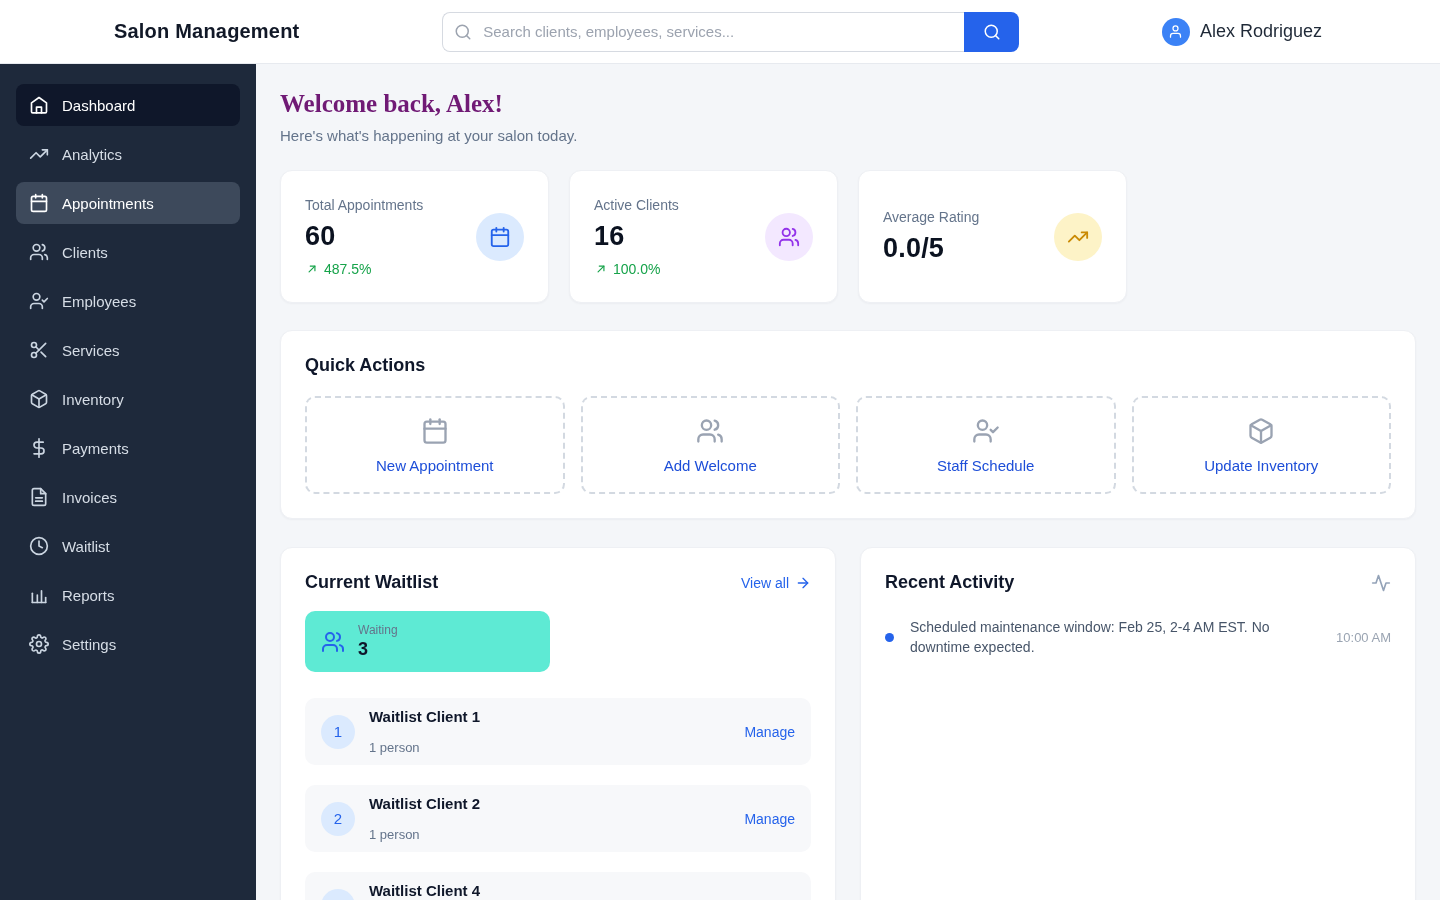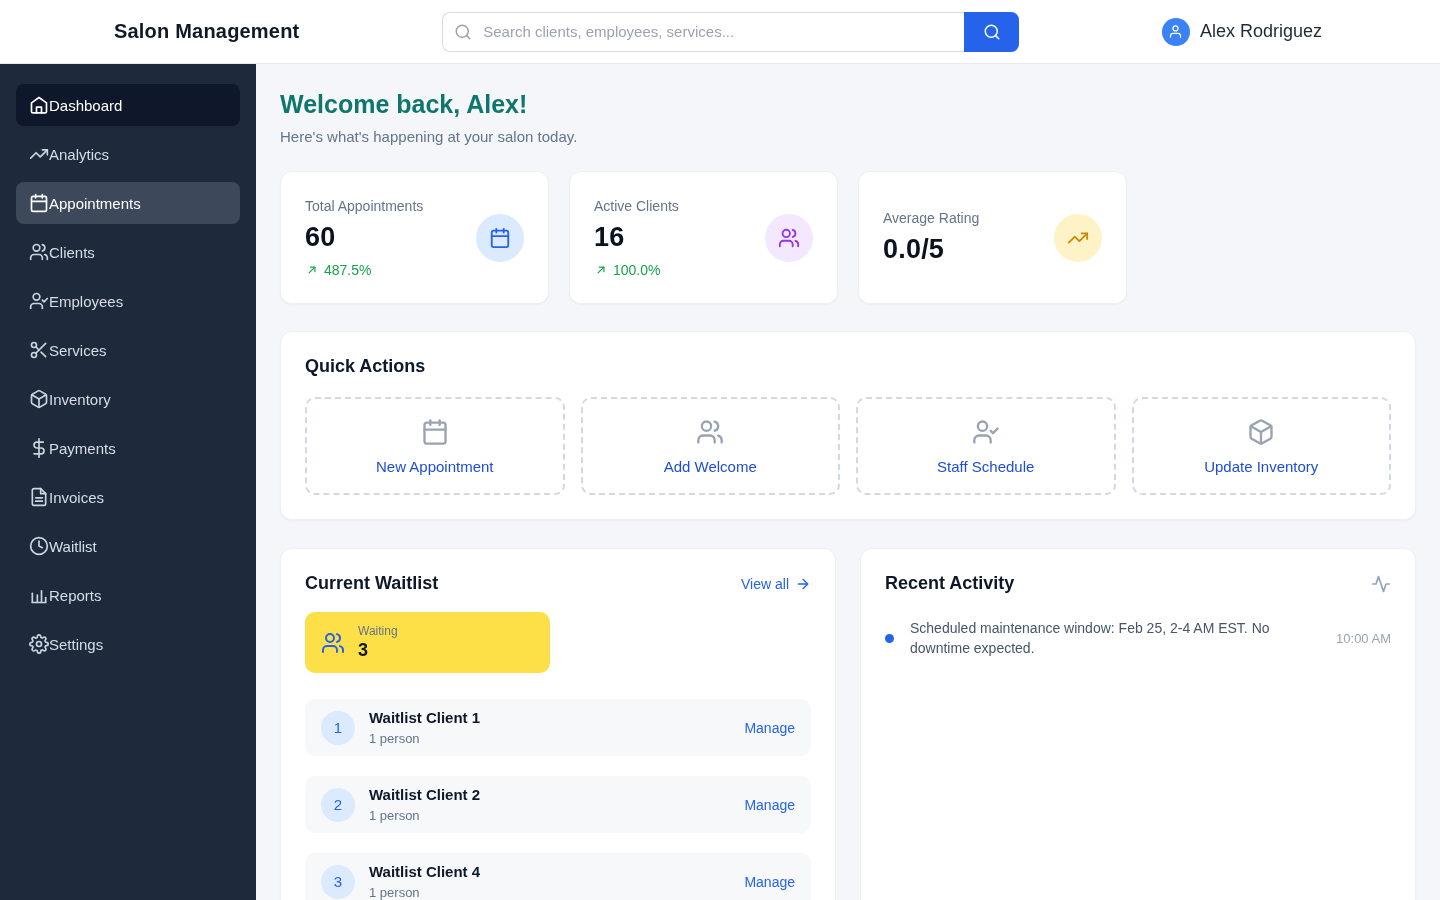--- a/index.html
+++ b/index.html
@@ -23,32 +23,32 @@
   .search-btn { width:55px; height:40px; background:#2563eb; border:none; border-radius:0 8px 8px 0;
                 color:#ffffff; display:flex; align-items:center; justify-content:center; cursor:pointer; }
   .user-chip { display:flex; align-items:center; gap:10px; margin-right:118px; cursor:pointer; }
   .avatar { width:28px; height:28px; border-radius:50%; background:#3b82f6; color:#fff;
             display:flex; align-items:center; justify-content:center; }
   .user-name { font-size:18px; color:#1f2937; font-weight:500; }
 
   
   .shell { display:flex; height:836px; }
   .sidebar { width:256px; background:#1e293b; padding:20px 16px; flex-shrink:0; }
-  .nav-item { display:flex; align-items:center; padding:11px 13px; margin-bottom:7px;
+  .nav-item { display:flex; align-items:center; gap:13px; padding:11px 13px; margin-bottom:7px;
               border-radius:8px; color:#d6dde6; font-size:15px; cursor:pointer; }
   .nav-item .nav-icon { color:#cbd5e1; }
   .nav-item.active { background:#0f172a; color:#ffffff; }
   .nav-item.active .nav-icon { color:#ffffff; }
   .nav-item.hovered { background:#3d495b; color:#ffffff; }
   .nav-item.hovered .nav-icon { color:#ffffff; }
 
   .content { flex:1; padding:26px 24px 0 24px; overflow:hidden; }
 
   
-  .welcome h1 { font-size:25px; font-weight:700; color:#0f766e; }
+  .welcome h1 { font-size:25px; font-weight:700; color:#701a75;font-family:Liberation Serif, serif; }
   .welcome p { margin-top:9px; font-size:15px; color:#64748b; }
 
   
   .stats-grid { display:grid; grid-template-columns:repeat(4,1fr); gap:20px; margin-top:26px; }
   .card { background:#ffffff; border:1px solid #eef0f4; border-radius:12px;
           box-shadow:0 1px 2px rgba(16,24,40,.04); }
   .stat-card { padding:22px 24px; display:flex; align-items:center; justify-content:space-between; min-height:133px; }
   .stat-label { font-size:14px; color:#64748b; }
   .stat-value { margin-top:8px; font-size:27px; font-weight:700; color:#0b1220; letter-spacing:.2px; }
   .stat-trend { margin-top:9px; display:flex; align-items:center; gap:5px; font-size:14px; color:#16a34a; }
@@ -68,31 +68,31 @@
   .qa-icon { color:#9aa3b2; }
   .qa-label { font-size:15px; color:#1d4ed8; }
 
   
   .two-col { display:grid; grid-template-columns:1fr 1fr; gap:24px; margin-top:28px; align-items:start; }
   .panel { padding:24px; }
   .panel-head { display:flex; align-items:center; justify-content:space-between; }
   .view-all { display:flex; align-items:center; gap:6px; color:#2563eb; font-size:14px; font-weight:500;
               text-decoration:none; cursor:pointer; }
   .tiles { display:grid; grid-template-columns:1fr 1fr; gap:16px; margin-top:18px; }
-  .tile { background:#fde047; border-radius:10px; padding:12px 16px; display:flex; align-items:center; gap:13px; }
+  .tile { background:#5eead4; border-radius:10px; padding:12px 16px; display:flex; align-items:center; gap:13px; }
   .tile-icon.blue { color:#2563eb; } .tile-icon.orange { color:#ea580c; }
   .tile-label { font-size:12px; color:#64748b; }
   .tile-value { margin-top:2px; font-size:18px; font-weight:600; color:#0f172a; }
   .wl-rows { margin-top:26px; display:flex; flex-direction:column; gap:20px; }
   .wl-row { background:#f7f8fa; border-radius:10px; padding:10px 16px; display:flex; align-items:center; gap:14px; min-height:52px; }
   .wl-pos { width:34px; height:34px; border-radius:50%; background:#dbeafe; color:#2563eb;
             font-size:15px; font-weight:500; display:flex; align-items:center; justify-content:center; flex-shrink:0; }
   .wl-info { flex:1; }
   .wl-name { font-size:15px; font-weight:600; color:#0f172a; }
-  .wl-sub { margin-top:5px; font-size:13px; color:#64748b; }
+  .wl-sub { margin-top:15px; font-size:13px; color:#64748b; }
   .wl-manage { font-size:14px; color:#2563eb; font-weight:500; text-decoration:none; cursor:pointer; }
 
   .activity-panel { min-height:430px; }
   .activity-head-icon { color:#94a3b8; }
   .act-item { display:flex; align-items:center; gap:16px; margin-top:24px; }
   .act-dot { width:9px; height:9px; border-radius:50%; background:#2563eb; flex-shrink:0; }
   .act-text { flex:1; font-size:14px; line-height:20px; color:#475569; max-width:440px; }
   .act-time { font-size:13px; color:#9aa4b2; white-space:nowrap; margin-left:10px; }
 </style>
 </head>

